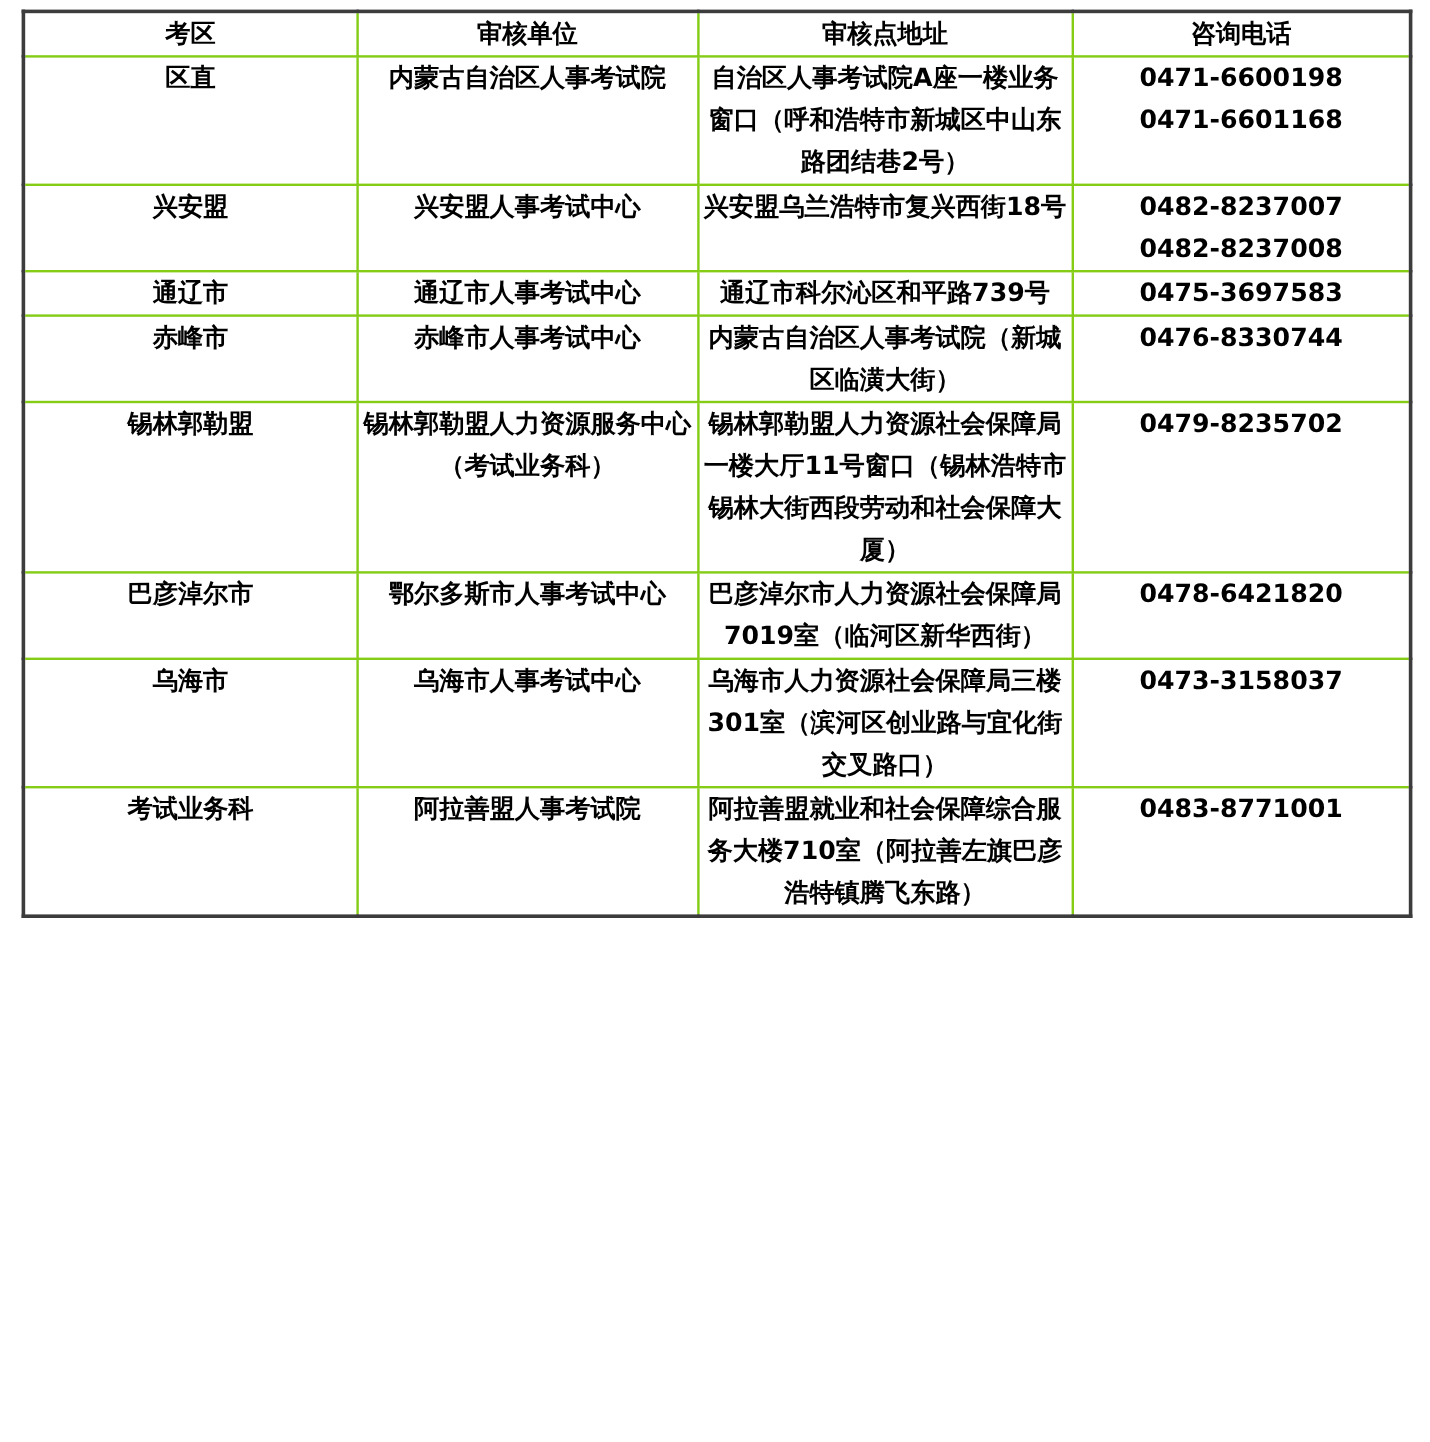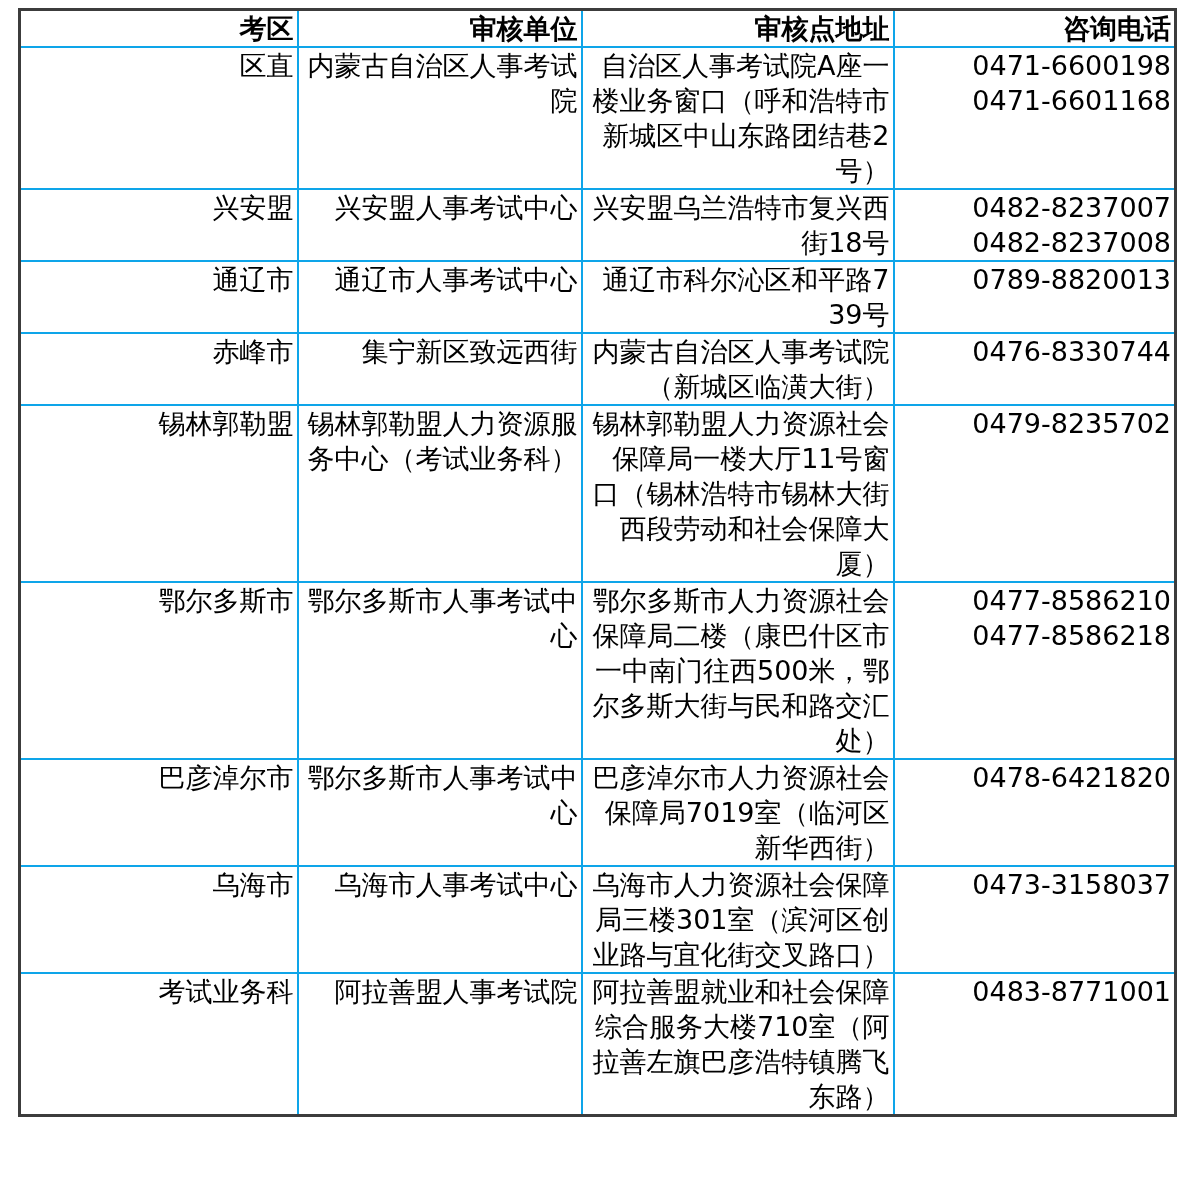--- a/index.html
+++ b/index.html
@@ -21,35 +21,35 @@
     table-layout: fixed;
     width: 1156px;
     border: 3px solid #3c3c3c;
   }
   table.review-table col.c1 { width: 278px; }
   table.review-table col.c2 { width: 284px; }
   table.review-table col.c3 { width: 312px; }
   table.review-table col.c4 { width: 282px; }
   table.review-table th,
   table.review-table td {
-    border: 2px solid #0ea5e9;
+    border: 2px solid #84cc16;
     vertical-align: top;
-    text-align: right;
+    text-align: center;
     padding: 0 3px;
-    font-size: 27px;
+    font-size: 21px;
     line-height: 35px;
     word-break: break-all;
     overflow-wrap: break-word;
   }
   table.review-table th {
     font-weight: 700;
     height: 34px;
   }
   table.review-table td {
-    font-weight: 400;
+    font-weight: 700;
   }
   td.cell-phone {
     white-space: pre-line;
   }
 </style>
 </head>
 <body>
 
 <div class="page">
   <table class="review-table">
@@ -79,40 +79,33 @@
           <td class="cell-region">兴安盟</td>
           <td class="cell-unit">兴安盟人事考试中心</td>
           <td class="cell-address">兴安盟乌兰浩特市复兴西街18号</td>
           <td class="cell-phone">0482-8237007
 0482-8237008</td>
         </tr>
         <tr>
           <td class="cell-region">通辽市</td>
           <td class="cell-unit">通辽市人事考试中心</td>
           <td class="cell-address">通辽市科尔沁区和平路739号</td>
-          <td class="cell-phone">0789-8820013</td>
+          <td class="cell-phone">0475-3697583</td>
         </tr>
         <tr>
           <td class="cell-region">赤峰市</td>
-          <td class="cell-unit">集宁新区致远西街</td>
+          <td class="cell-unit">赤峰市人事考试中心</td>
           <td class="cell-address">内蒙古自治区人事考试院（新城区临潢大街）</td>
           <td class="cell-phone">0476-8330744</td>
         </tr>
         <tr>
           <td class="cell-region">锡林郭勒盟</td>
           <td class="cell-unit">锡林郭勒盟人力资源服务中心（考试业务科）</td>
           <td class="cell-address">锡林郭勒盟人力资源社会保障局一楼大厅11号窗口（锡林浩特市锡林大街西段劳动和社会保障大厦）</td>
           <td class="cell-phone">0479-8235702</td>
-        </tr>
-        <tr>
-          <td class="cell-region">鄂尔多斯市</td>
-          <td class="cell-unit">鄂尔多斯市人事考试中心</td>
-          <td class="cell-address">鄂尔多斯市人力资源社会保障局二楼（康巴什区市一中南门往西500米，鄂尔多斯大街与民和路交汇处）</td>
-          <td class="cell-phone">0477-8586210
-0477-8586218</td>
         </tr>
         <tr>
           <td class="cell-region">巴彦淖尔市</td>
           <td class="cell-unit">鄂尔多斯市人事考试中心</td>
           <td class="cell-address">巴彦淖尔市人力资源社会保障局7019室（临河区新华西街）</td>
           <td class="cell-phone">0478-6421820</td>
         </tr>
         <tr>
           <td class="cell-region">乌海市</td>
           <td class="cell-unit">乌海市人事考试中心</td>

